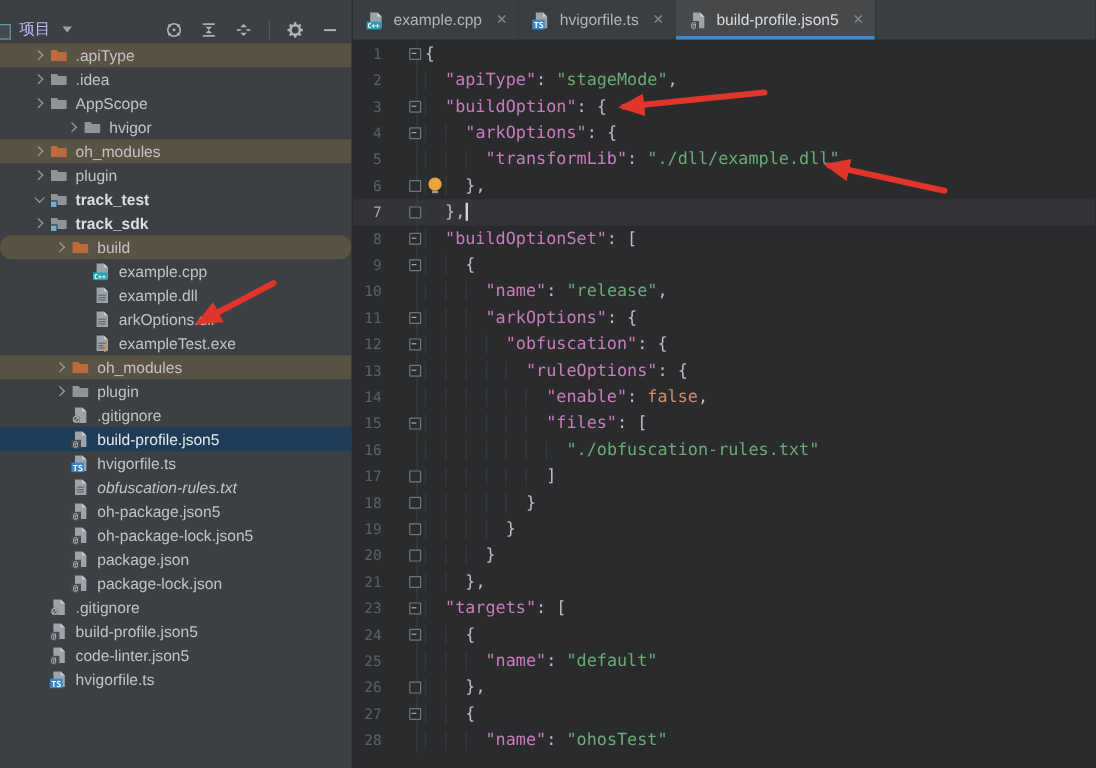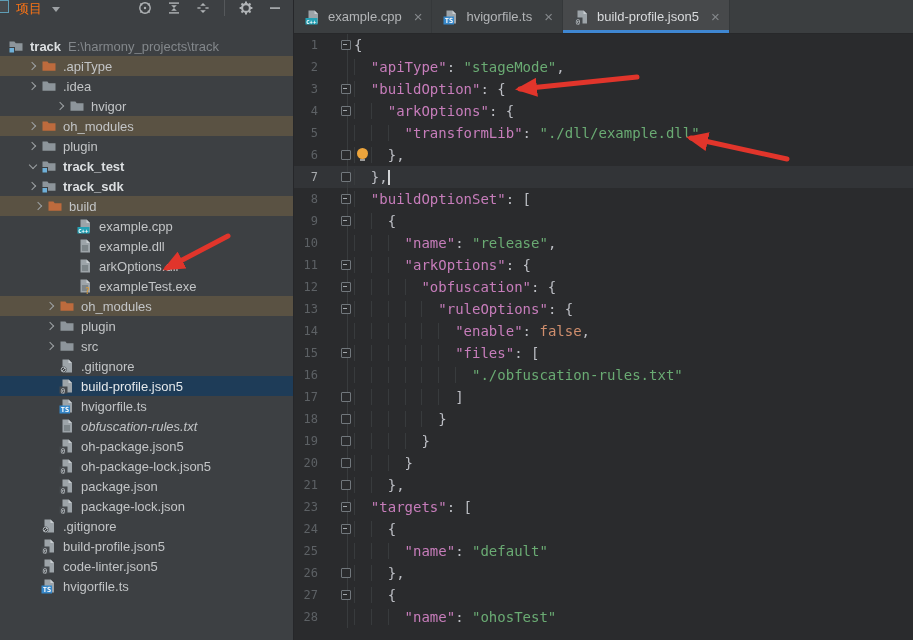--- a/index.html
+++ b/index.html
@@ -7,22 +7,22 @@
     --panel:#3d4043; --editor:#2a2b2d; --excluded:#5a5243; --selected:#1e3c58;
   }
   html,body{margin:0;padding:0}
   body{width:913px;height:640px;overflow:hidden;background:var(--editor);
        font-family:"Liberation Sans","DejaVu Sans",sans-serif;}
   #app{position:relative;display:flex;width:913px;height:640px}
 
   
   #project-panel{width:293px;min-width:293px;background:var(--panel);
     border-right:1px solid #26272a;display:flex;flex-direction:column;overflow:hidden}
-  #panel-header{height:33px;display:flex;align-items:flex-start;padding-right:10px;
-    color:#f97316;font-size:13px;flex:none}
+  #panel-header{height:33px;display:flex;align-items:flex-end;padding-right:10px;
+    color:#c4b5fd;font-size:13px;flex:none}
   #tw-icon{width:8px;height:11px;border:1.5px solid #5f9db5;border-left:none;
     margin-right:7px;background:#46494c}
   #view-selector{display:flex;align-items:center;cursor:default}
   .caret-down{width:0;height:0;border-left:4px solid transparent;
     border-right:4px solid transparent;border-top:5px solid #9ea2a5;margin-left:10px}
   #header-icons{margin-left:auto;display:flex;align-items:center;gap:13px}
   .hicon{width:16px;height:16px}
   .hicon svg{display:block}
   .hsep{width:1px;height:16px;background:#55585b}
 
@@ -135,47 +135,46 @@
             </svg>
           </div>
           <div class="hicon">
             <svg width="16" height="16" viewBox="0 0 16 16">
               <rect x="3" y="7.3" width="10" height="1.6" fill="#b0b3b6"></rect>
             </svg>
           </div>
         </div>
     </div>
     <div id="tree">
-        <div class="trow bold" style="padding-left: 8px;">
-          <span class="ticon">
-            <svg width="16" height="16" viewBox="0 0 16 16">
-              <path d="M1.5 12.8V3.6h4.9l1.4 1.7h6.7v7.5z" fill="#8d959b"></path>
-              <rect x="1" y="9.5" width="5.5" height="5.5" fill="#6fb0d8" stroke="#3d4043" stroke-width="1"></rect>
-            </svg>
-          </span>
-          <span class="tlabel">track</span>
-          <span class="tsuffix">E:\harmony_projects\track</span>
-        </div>
         <div class="trow excluded" style="padding-left: 26px;">
           <span class="chev collapsed"></span>
           <span class="ticon">
             <svg width="16" height="16" viewBox="0 0 16 16">
               <path d="M1.5 12.8V3.6h4.9l1.4 1.7h6.7v7.5z" fill="#bd6b3d"></path>
             </svg>
           </span>
           <span class="tlabel">.apiType</span>
         </div>
         <div class="trow" style="padding-left: 26px;">
           <span class="chev collapsed"></span>
           <span class="ticon">
             <svg width="16" height="16" viewBox="0 0 16 16">
               <path d="M1.5 12.8V3.6h4.9l1.4 1.7h6.7v7.5z" fill="#8d959b"></path>
             </svg>
           </span>
           <span class="tlabel">.idea</span>
+        </div>
+        <div class="trow" style="padding-left: 26px;">
+          <span class="chev collapsed"></span>
+          <span class="ticon">
+            <svg width="16" height="16" viewBox="0 0 16 16">
+              <path d="M1.5 12.8V3.6h4.9l1.4 1.7h6.7v7.5z" fill="#8d959b"></path>
+            </svg>
+          </span>
+          <span class="tlabel">AppScope</span>
         </div>
         <div class="trow" style="padding-left: 26px; margin-left: 28px;">
           <span class="chev collapsed"></span>
           <span class="ticon">
             <svg width="16" height="16" viewBox="0 0 16 16">
               <path d="M1.5 12.8V3.6h4.9l1.4 1.7h6.7v7.5z" fill="#8d959b"></path>
             </svg>
           </span>
           <span class="tlabel">hvigor</span>
         </div>
@@ -210,21 +209,21 @@
         <div class="trow bold" style="padding-left: 26px;">
           <span class="chev collapsed"></span>
           <span class="ticon">
             <svg width="16" height="16" viewBox="0 0 16 16">
               <path d="M1.5 12.8V3.6h4.9l1.4 1.7h6.7v7.5z" fill="#8d959b"></path>
               <rect x="1" y="9.5" width="5.5" height="5.5" fill="#6fb0d8" stroke="#3d4043" stroke-width="1"></rect>
             </svg>
           </span>
           <span class="tlabel">track_sdk</span>
         </div>
-        <div class="trow excluded" style="padding-left: 32px;">
+        <div class="trow excluded" style="padding-left: 44px; border-radius: 10px;">
           <span class="chev collapsed"></span>
           <span class="ticon">
             <svg width="16" height="16" viewBox="0 0 16 16">
               <path d="M1.5 12.8V3.6h4.9l1.4 1.7h6.7v7.5z" fill="#bd6b3d"></path>
             </svg>
           </span>
           <span class="tlabel">build</span>
         </div>
         <div class="trow" style="padding-left: 62px;">
           <span class="chev none"></span>
@@ -294,29 +293,20 @@
           <span class="tlabel">oh_modules</span>
         </div>
         <div class="trow" style="padding-left: 44px;">
           <span class="chev collapsed"></span>
           <span class="ticon">
             <svg width="16" height="16" viewBox="0 0 16 16">
               <path d="M1.5 12.8V3.6h4.9l1.4 1.7h6.7v7.5z" fill="#8d959b"></path>
             </svg>
           </span>
           <span class="tlabel">plugin</span>
-        </div>
-        <div class="trow" style="padding-left: 44px;">
-          <span class="chev collapsed"></span>
-          <span class="ticon">
-            <svg width="16" height="16" viewBox="0 0 16 16">
-              <path d="M1.5 12.8V3.6h4.9l1.4 1.7h6.7v7.5z" fill="#8d959b"></path>
-            </svg>
-          </span>
-          <span class="tlabel">src</span>
         </div>
         <div class="trow" style="padding-left: 44px;">
           <span class="chev none"></span>
           <span class="ticon">
             <svg width="16" height="16" viewBox="0 0 16 16">
               <path d="M3.5 1.5h6L13 5v9.5H3.5z" fill="#9da4a9"></path>
               <path d="M9.5 1.5L13 5H9.5z" fill="#c9ced2"></path>
               <circle cx="4.5" cy="11.5" r="3.1" fill="#3d4043"></circle>
               <circle cx="4.5" cy="11.5" r="2.3" fill="none" stroke="#aeb4b8" stroke-width="1"></circle>
               <line x1="2.7" y1="13.3" x2="6.3" y2="9.7" stroke="#aeb4b8" stroke-width="1"></line>

